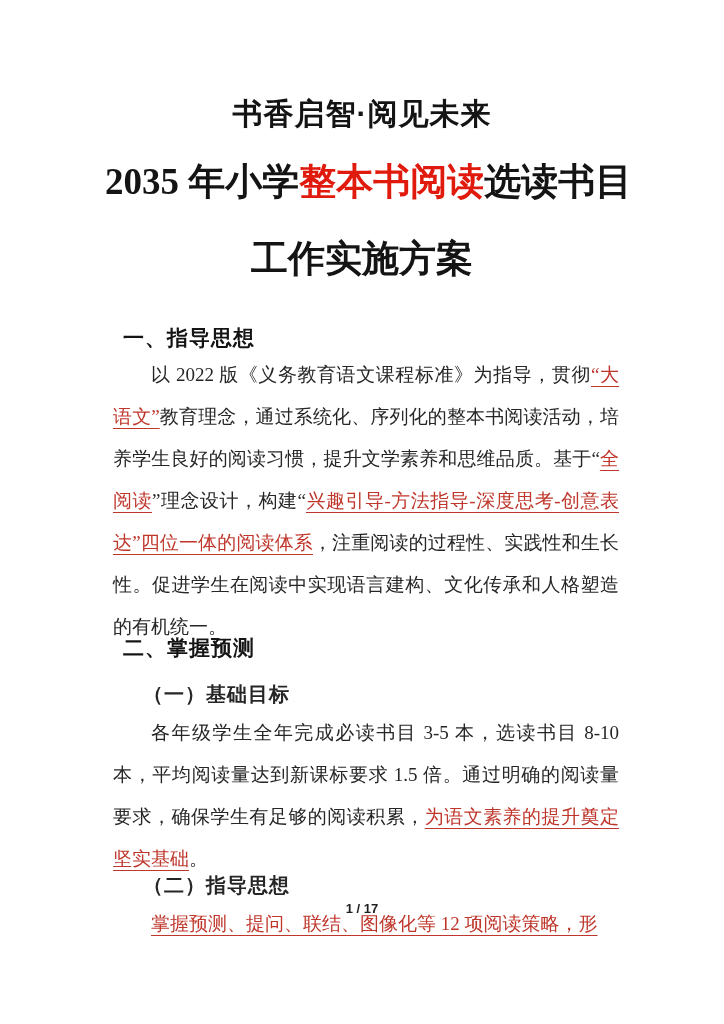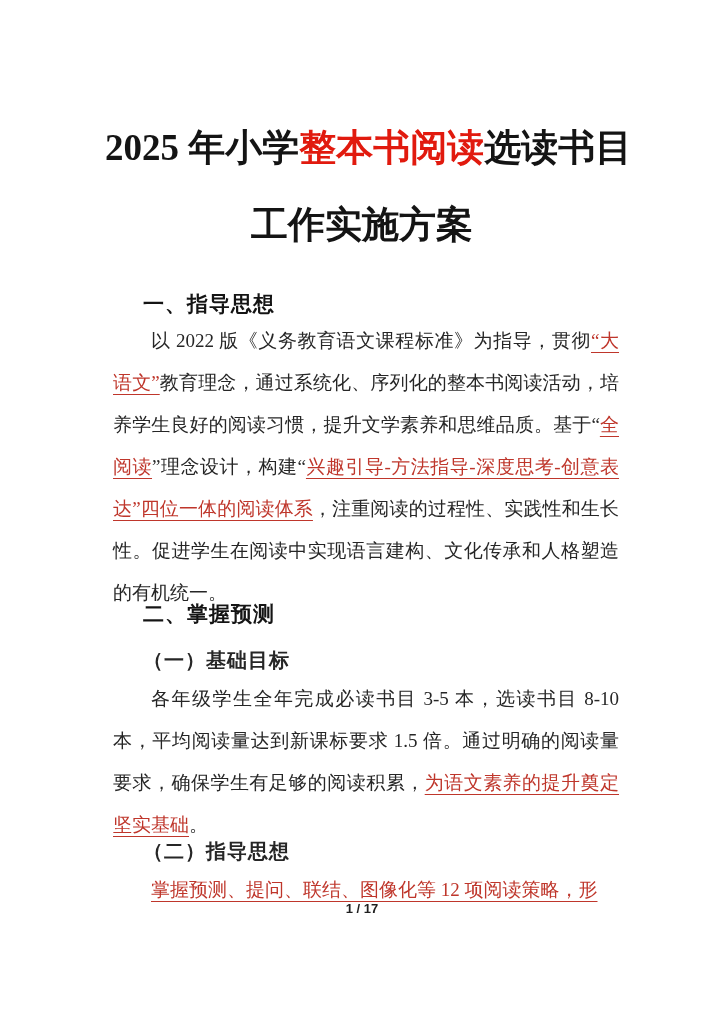--- a/index.html
+++ b/index.html
@@ -38,21 +38,21 @@
   .title-line { display: block; white-space: nowrap; }
 
   
   .section-heading {
     font-family: "Liberation Sans", "DejaVu Sans", sans-serif;
     font-weight: bold;
     font-size: 21px;
     line-height: 26px;
     letter-spacing: 1px;
     color: var(--heading-black, #141414);
-    margin-left: 38px;
+    margin-left: 18px;
   }
   .section-heading.first { margin-top: 28px; }
   .section-heading.tight { margin-top: -13px; }
 
   .subsection-heading {
     font-size: 20px;
     line-height: 30px;
     letter-spacing: 1px;
     color: var(--body-black, #262626);
     margin-left: 38px;
@@ -94,22 +94,23 @@
     font-size: 13px;
     color: #1f1f1f;
   }
 </style>
 </head>
 <body>
 
 <div class="page">
 
   <header>
+    <div class="subtitle">书香启智·阅见未来</div>
     <h1 class="main-title">
-      <span class="title-line"><span class="seg-normal">2025 年小学</span><span class="seg-red">整本书阅读</span><span class="seg-normal">选读书目</span></span>
+      <span class="title-line"><span class="seg-normal">2035 年小学</span><span class="seg-red">整本书阅读</span><span class="seg-normal">选读书目</span></span>
       <span class="title-line">工作实施方案</span>
     </h1>
   </header>
 
   <section>
     <h2 class="section-heading first">一、指导思想</h2>
     <p class="body-para"><span class="seg-normal">以 2022 版《义务教育语文课程标准》为指导，贯彻</span><span class="seg-red-underline">“大语文”</span><span class="seg-normal">教育理念，通过系统化、序列化的整本书阅读活动，培养学生良好的阅读习惯，提升文学素养和思维品质。基于“</span><span class="seg-red-underline">全阅读</span><span class="seg-normal">”理念设计，构建“</span><span class="seg-red-underline">兴趣引导-方法指导-深度思考-创意表达”四位一体的阅读体系</span><span class="seg-normal">，注重阅读的过程性、实践性和生长性。促进学生在阅读中实现语言建构、文化传承和人格塑造的有机统一。</span></p>
   </section>
 
   <section>

